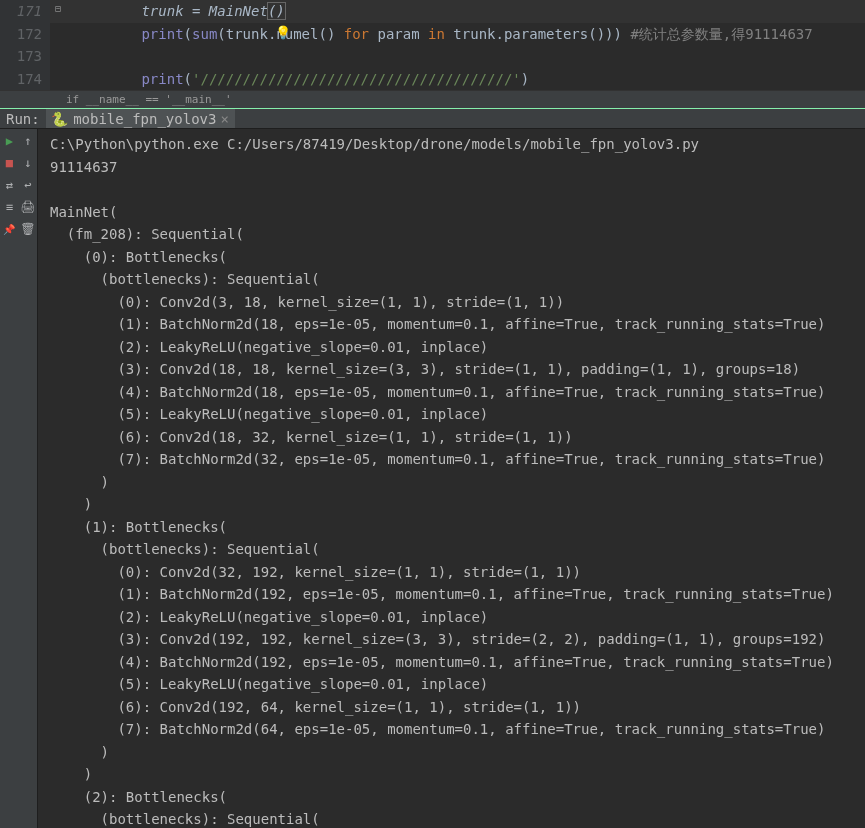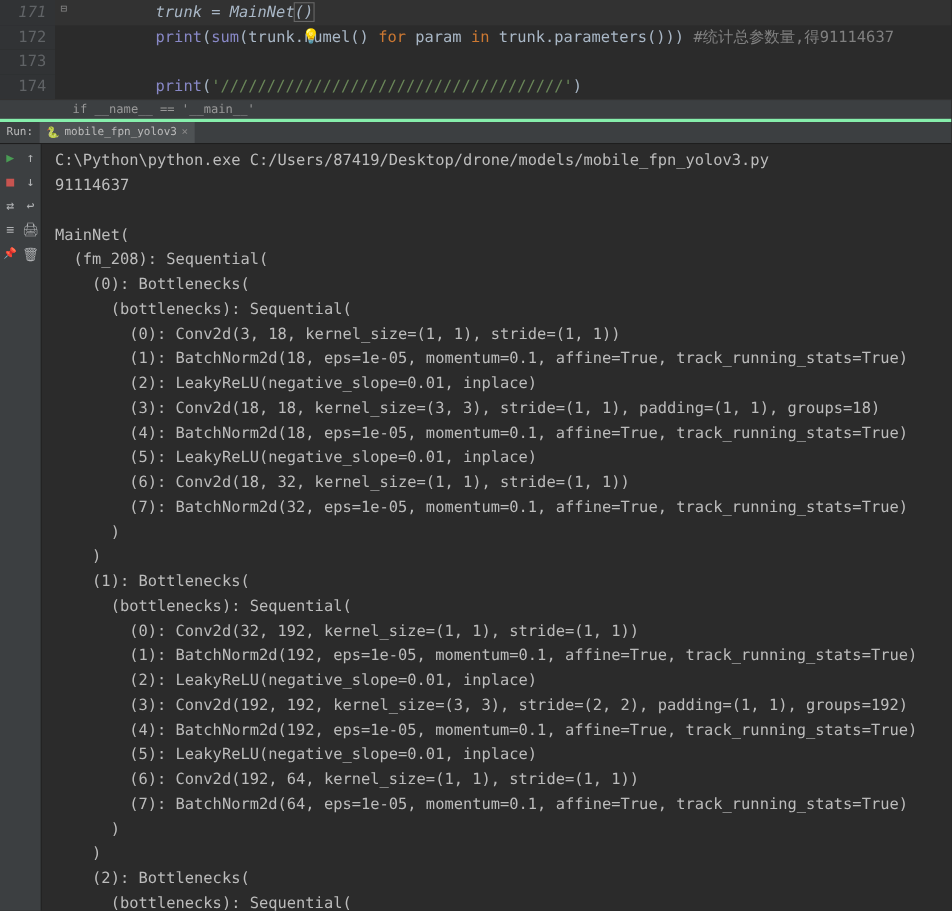--- a/index.html
+++ b/index.html
@@ -54,27 +54,27 @@
     .str { color: #6a8759; }
     .builtin { color: #8888c6; }
     .comment { color: #808080; }
     .cursor-line { background: #323232; font-style: italic; }
     .breadcrumb {
       background: #3c3f41;
       color: #999;
       font-size: 11px;
       padding: 2px 8px 2px 66px;
       border-top: 1px solid #323232;
-      border-bottom: 3px solid #86efac;
+      border-bottom: 1px solid #86efac;
     }
     .run-header {
       background: #3c3f41;
       display: flex;
       align-items: center;
-      font-size: 10px;
+      font-size: 14px;
       height: 20px;
       border-bottom: 1px solid #1e1e1e;
       text-align: center;
     }
     .run-label {
       color: #bbb;
       padding: 0 6px;
     }
     .tab {
       background: #4e5254;

